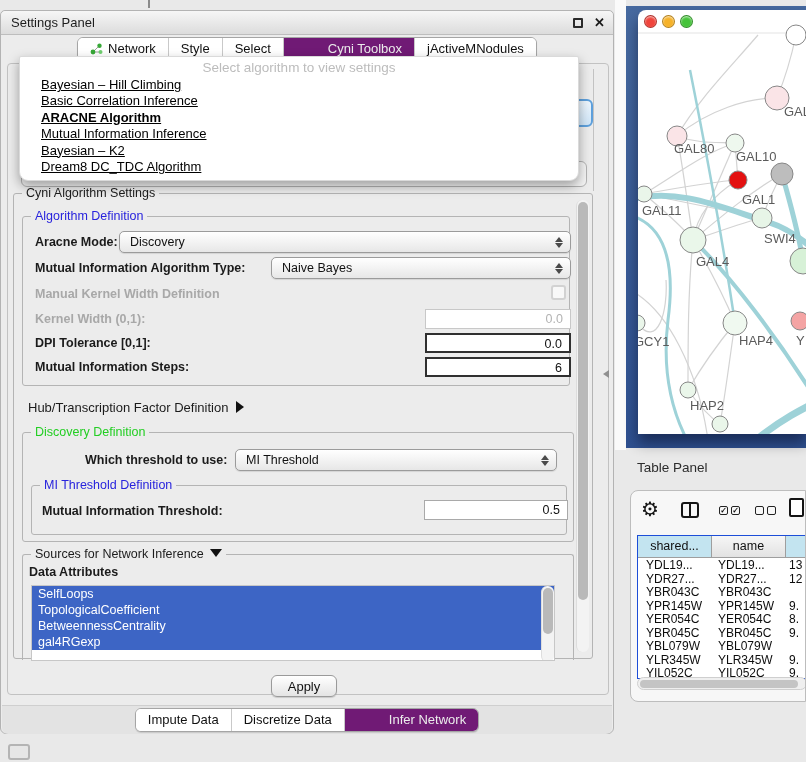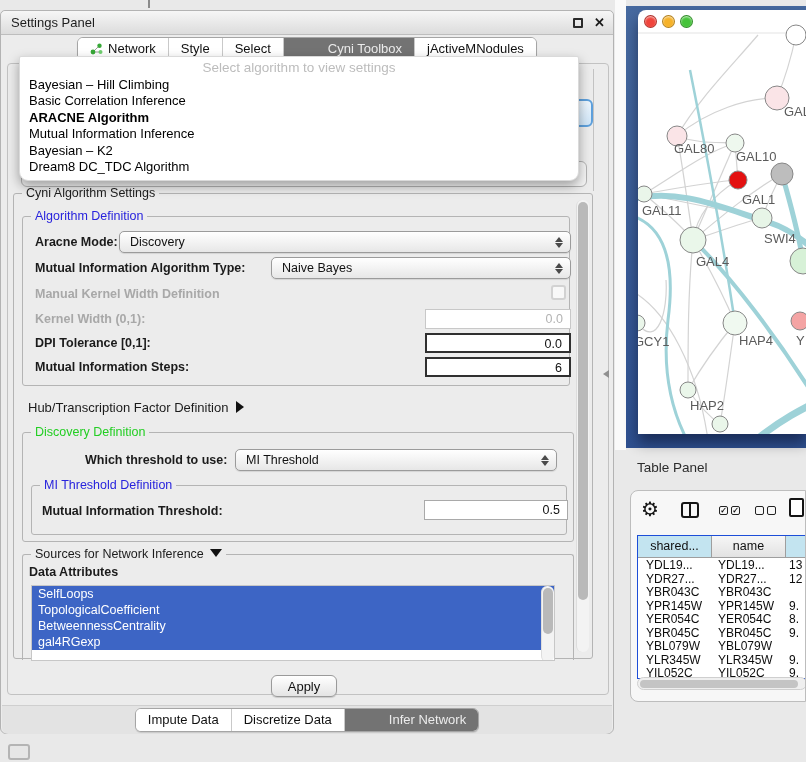--- a/index.html
+++ b/index.html
@@ -18,42 +18,42 @@
   .close-ic{position:absolute;right:8px;top:3px;font-size:13px;font-weight:bold;color:#1a1a1a;line-height:18px;}
 
   
   .tabbar{position:absolute;left:0;width:100%;display:flex;justify-content:center;}
   .tabbar.top{top:26px;}
   .seg{display:flex;border:1px solid #a5a5a5;border-radius:6px;overflow:hidden;background:#fff;
     box-shadow:0 1px 1px rgba(0,0,0,.12);}
   .seg .tb{padding:3px 12px 4px;font-size:13px;color:#111;border-right:1px solid #c9c9c9;
     display:flex;align-items:center;gap:5px;white-space:nowrap;background:#fff;cursor:default;}
   .seg .tb:last-child{border-right:none;}
-  .seg .tb.sel{background:#737373;color:#ececec;padding-left:44px;}
+  .seg .tb.sel{background:#701a75;color:#ececec;padding-left:44px;}
   .bottom-strip{position:absolute;left:1px;top:694px;width:calc(100% - 2px);height:29px;
     background:#e3e3e3;border-top:1px solid #cfcfcf;border-radius:0 0 6px 6px;}
   .tabbar.bottom{top:697px;}
 
   
   .content-panel{position:absolute;left:6px;top:52px;width:602px;height:632px;
     background:#ececec;border:1px solid #c2c2c2;border-radius:4px;}
 
   
   .ghost-field{position:absolute;left:20px;top:150px;width:566px;height:26px;border:1px solid #b2b2b2;
     border-radius:6px;background:#f4f4f4;z-index:10;}
   .ghost-combo{position:absolute;left:570px;top:88px;width:22px;height:28px;border:2px solid #5ea0dc;
     border-radius:6px;background:linear-gradient(#eef6fd,#cfe5f7);z-index:10;}
   .ghost-line{position:absolute;left:592px;top:58px;width:1px;height:122px;background:#c2c2c2;z-index:9;}
 
   
   .popup{position:absolute;left:18px;top:45px;width:560px;z-index:60;background:#ffffff;
     border:1px solid #dadada;border-radius:2px 2px 9px 9px;box-shadow:0 5px 12px rgba(0,0,0,.35);
     padding:2px 0 5px;}
   .popup .ph{text-align:center;color:#bcbcbc;font-size:13.5px;height:18px;line-height:17px;}
-  .popup .it{font-size:13px;height:16.4px;line-height:16.4px;padding-left:9px;color:#000;}
+  .popup .it{font-size:13px;height:16.4px;line-height:16.4px;padding-left:21px;color:#000;text-decoration:underline;}
   .popup .it.sel{font-weight:bold;}
 
   
   .grp{position:absolute;border:1px solid #b4b4b4;border-radius:3px;}
   .gtitle{position:absolute;top:-8px;left:8px;background:#ececec;padding:0 4px;font-size:12.5px;color:#1c1c1c;white-space:nowrap;}
 
   .lbl{position:absolute;font-size:12.5px;font-weight:bold;color:#1b1b1b;white-space:nowrap;}
   .lbl.dim{color:#a8a8a8;}
   .plain{font-weight:normal;}
 

